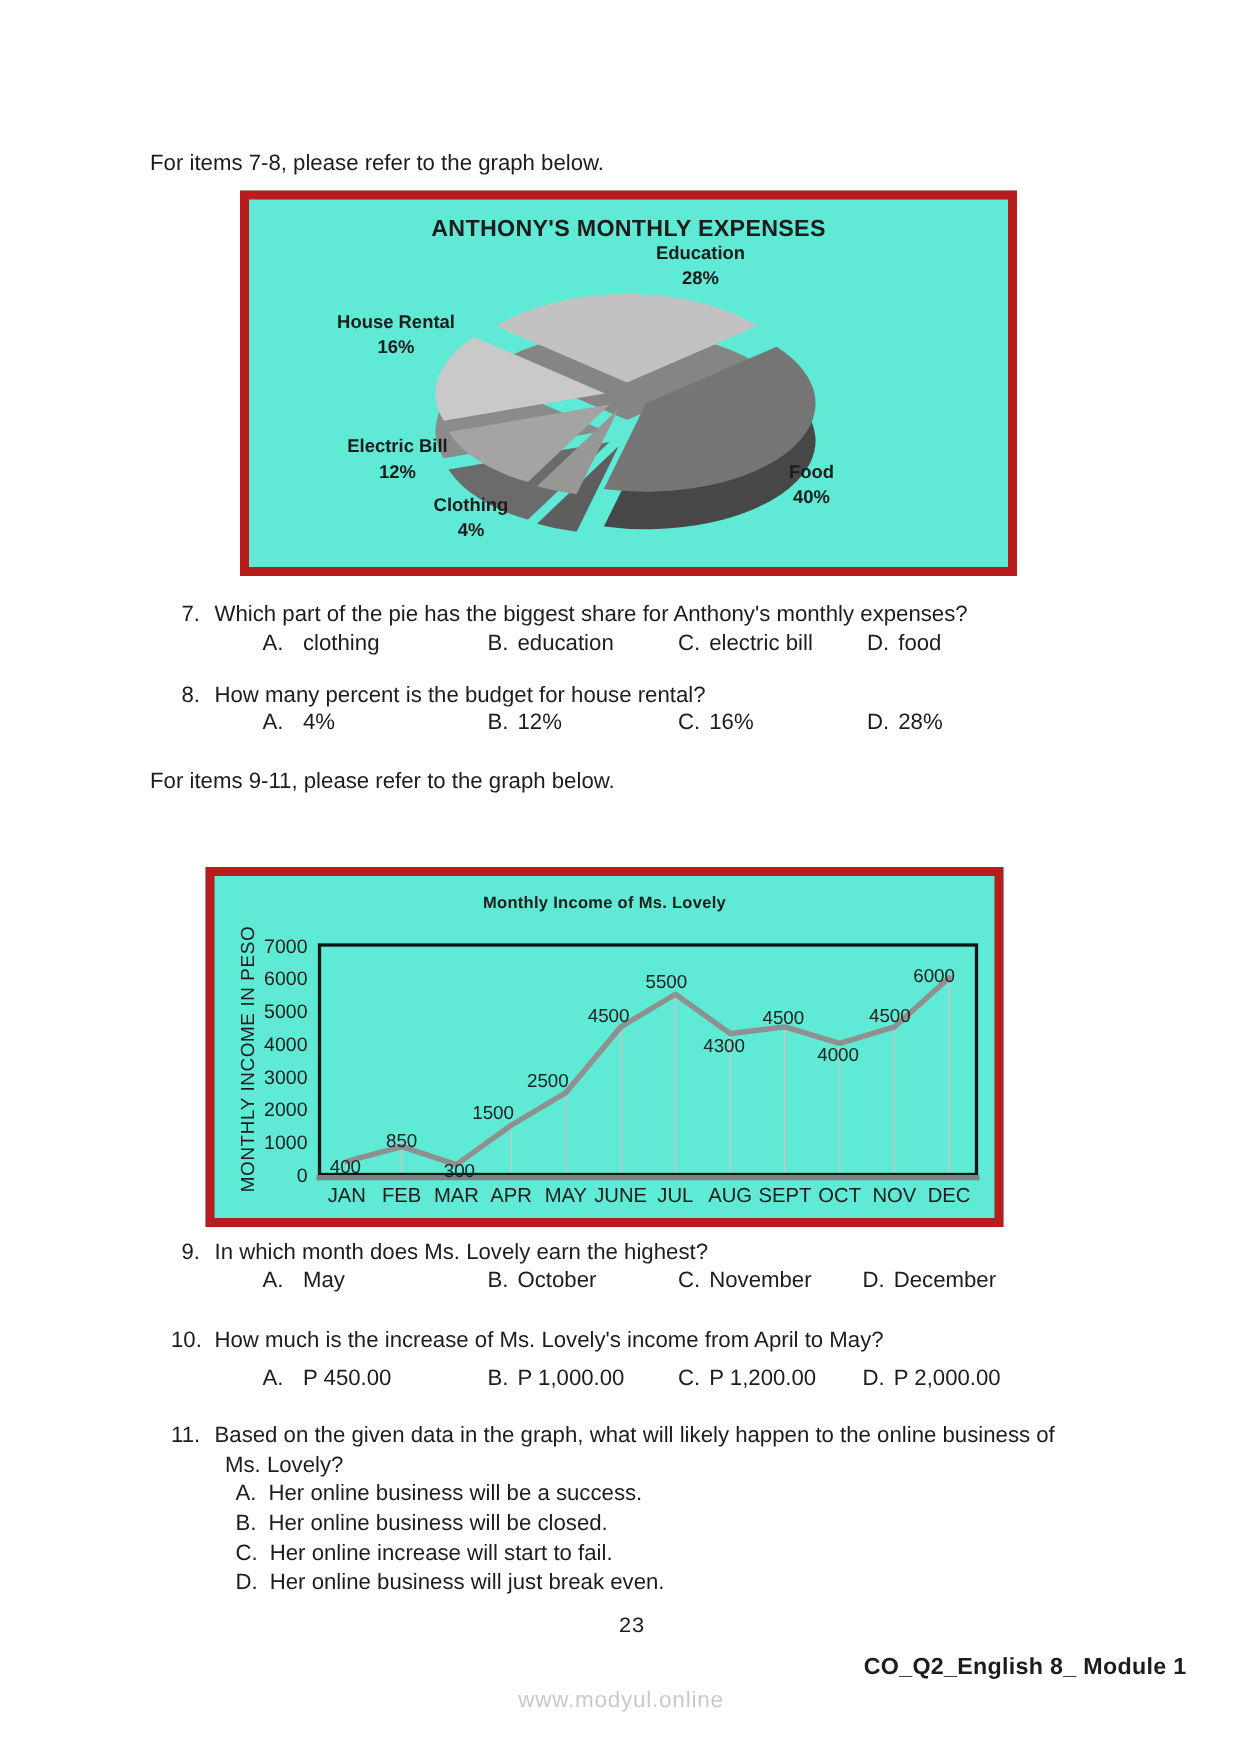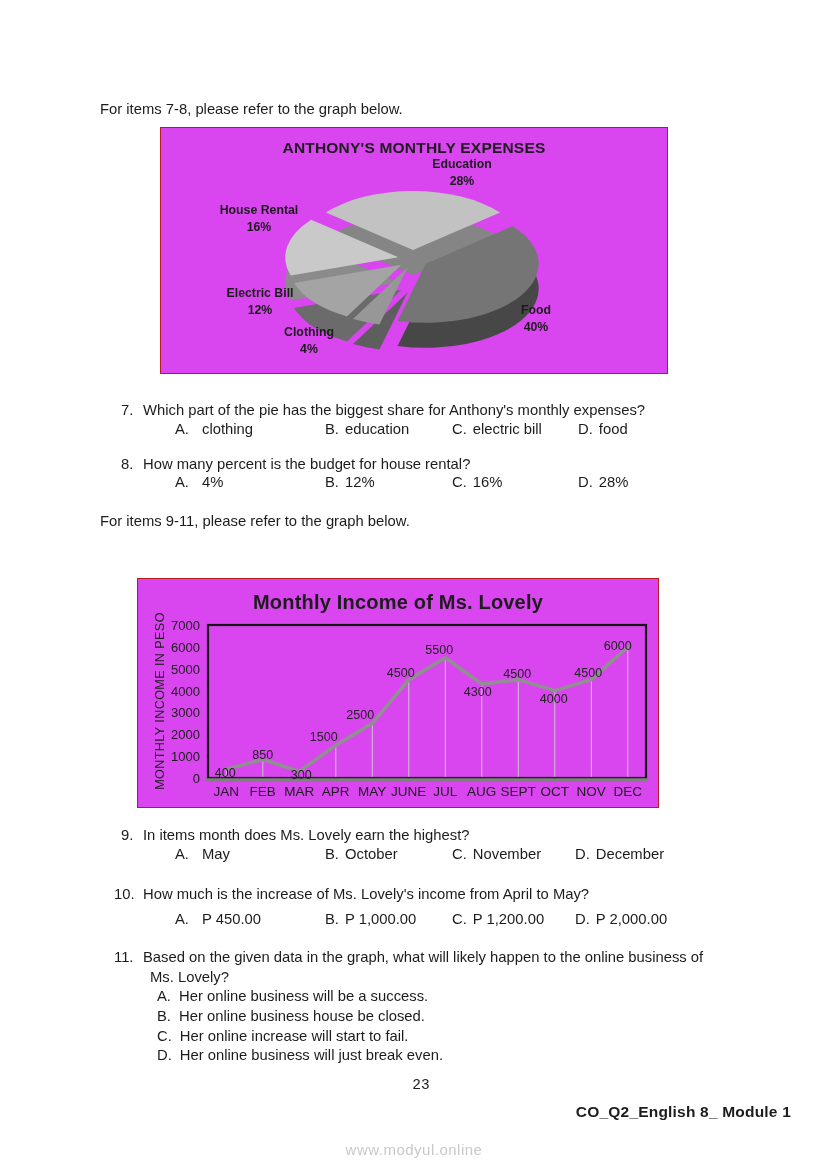--- a/index.html
+++ b/index.html
@@ -1,19 +1,19 @@
 <!DOCTYPE html>
 <html><head>
 <meta charset="utf-8">
 <style>
   html,body{margin:0;padding:0;background:#ffffff;}
   .page{position:relative;width:826px;height:1169px;background:#ffffff;overflow:hidden;
         font-family:"Liberation Sans",sans-serif;color:#1c1c1c;}
   .t{position:absolute;font-size:14.8px;line-height:18px;white-space:nowrap;}
-  .fig{position:absolute;background:#d946ef;border:1px solid #b91c1c;}
+  .fig{position:absolute;background:#5eead4;border:6px solid #b91c1c;}
   .fig-title{position:absolute;left:0;width:100%;text-align:center;font-weight:bold;
              font-size:15.5px;letter-spacing:.2px;white-space:nowrap;}
   .pie-label{position:absolute;text-align:center;font-weight:bold;font-size:12.3px;
              line-height:16.5px;transform:translate(-50%,-50%);white-space:nowrap;
              font-family:"Liberation Sans",sans-serif;}
   .ylab{position:absolute;left:22px;top:122px;transform:translate(-50%,-50%) rotate(-90deg);
         font-size:12.6px;letter-spacing:.4px;white-space:nowrap;}
   .q{position:absolute;left:100px;width:700px;}
   .q-line{position:absolute;left:0;width:100%;height:18px;}
   .q-num,.q-text{position:absolute;top:0;font-size:14.8px;white-space:nowrap;}
@@ -21,21 +21,21 @@
   .opt{position:absolute;top:0;font-size:14.8px;white-space:nowrap;}
   .ot{margin-left:6px;}
   .ot.wide{margin-left:13px;}
   .stackopt{position:absolute;left:57px;font-size:14.8px;white-space:nowrap;}
   .stackopt .ot{margin-left:8px;}
   .pgnum{position:absolute;left:391px;top:1077px;width:60px;text-align:center;
          font-family:Liberation Mono, monospace;font-size:14.5px;}
   .module{position:absolute;right:35px;top:1103px;font-weight:bold;font-size:15.5px;
           letter-spacing:.2px;white-space:nowrap;}
   .wm{position:absolute;left:264px;top:1125px;width:300px;text-align:center;
-      color:#c9c9c9;font-size:15px;letter-spacing:.5px;white-space:nowrap;margin-top:16px;}
+      color:#c9c9c9;font-size:15px;letter-spacing:.5px;white-space:nowrap;}
   svg text{font-family:"Liberation Sans",sans-serif;}
 </style>
 </head>
 <body>
 
 <div class="page">
 
   <div class="t" style="left:100px;top:100px">For items 7-8, please refer to the graph below.</div>
 
   <div class="fig" style="left:160px;top:127px;width:506px;height:245px">
@@ -83,21 +83,21 @@
       <span class="opt" style="left:75px"><span class="ol">A.</span><span class="ot wide">4%</span></span>
       <span class="opt" style="left:225px"><span class="ol">B.</span><span class="ot">12%</span></span>
       <span class="opt" style="left:352px"><span class="ol">C.</span><span class="ot">16%</span></span>
       <span class="opt" style="left:478px"><span class="ol">D.</span><span class="ot">28%</span></span>
     </div>
   </div>
 
   <div class="t" style="left:100px;top:512px">For items 9-11, please refer to the graph below.</div>
 
   <div class="fig" style="left:137px;top:578px;width:520px;height:228px">
-    <div class="fig-title" style="top:12px;font-size:20px">Monthly Income of Ms. Lovely</div>
+    <div class="fig-title" style="top:12px;font-size:11px">Monthly Income of Ms. Lovely</div>
     <div class="ylab">MONTHLY INCOME IN PESO</div>
     <svg width="520" height="228" viewBox="0 0 520 228" style="position:absolute;left:0;top:0">
         <text x="62" y="204" text-anchor="end" font-size="13" fill="#1c1c1c">0</text>
         <text x="62" y="182.14285714285714" text-anchor="end" font-size="13" fill="#1c1c1c">1000</text>
         <text x="62" y="160.28571428571428" text-anchor="end" font-size="13" fill="#1c1c1c">2000</text>
         <text x="62" y="138.42857142857144" text-anchor="end" font-size="13" fill="#1c1c1c">3000</text>
         <text x="62" y="116.57142857142857" text-anchor="end" font-size="13" fill="#1c1c1c">4000</text>
         <text x="62" y="94.71428571428571" text-anchor="end" font-size="13" fill="#1c1c1c">5000</text>
         <text x="62" y="72.85714285714286" text-anchor="end" font-size="13" fill="#1c1c1c">6000</text>
         <text x="62" y="51" text-anchor="end" font-size="13" fill="#1c1c1c">7000</text>
@@ -139,21 +139,21 @@
         <text x="379.25" y="98.64285714285714" text-anchor="middle" font-size="12.5" fill="#222">4500</text>
         <text x="415.75" y="123.57142857142857" text-anchor="middle" font-size="12.5" fill="#222">4000</text>
         <text x="450.25" y="97.64285714285714" text-anchor="middle" font-size="12.5" fill="#222">4500</text>
         <text x="479.75" y="70.85714285714286" text-anchor="middle" font-size="12.5" fill="#222">6000</text>
       </svg>
   </div>
 
   <div class="q" style="top:827px">
     <div class="q-line" style="top:0">
       <span class="q-num" style="left:21px">9.</span>
-      <span class="q-text">In items month does Ms. Lovely earn the highest?</span>
+      <span class="q-text">In which month does Ms. Lovely earn the highest?</span>
     </div>
     <div class="q-line" style="top:19px">
       <span class="opt" style="left:75px"><span class="ol">A.</span><span class="ot wide">May</span></span>
       <span class="opt" style="left:225px"><span class="ol">B.</span><span class="ot">October</span></span>
       <span class="opt" style="left:352px"><span class="ol">C.</span><span class="ot">November</span></span>
       <span class="opt" style="left:475px"><span class="ol">D.</span><span class="ot">December</span></span>
     </div>
   </div>
 
   <div class="q" style="top:886px">
@@ -171,21 +171,21 @@
 
   <div class="q" style="top:949px">
     <div class="q-line" style="top:0">
       <span class="q-num" style="left:14px">11.</span>
       <span class="q-text">Based on the given data in the graph, what will likely happen to the online business of</span>
     </div>
     <div class="q-line" style="top:20px">
       <span class="q-text" style="left:50px">Ms. Lovely?</span>
     </div>
     <div class="stackopt" style="top:39px"><span class="ol">A.</span><span class="ot">Her online business will be a success.</span></div>
-    <div class="stackopt" style="top:59px"><span class="ol">B.</span><span class="ot">Her online business house be closed.</span></div>
+    <div class="stackopt" style="top:59px"><span class="ol">B.</span><span class="ot">Her online business will be closed.</span></div>
     <div class="stackopt" style="top:79px"><span class="ol">C.</span><span class="ot">Her online increase will start to fail.</span></div>
     <div class="stackopt" style="top:98px"><span class="ol">D.</span><span class="ot">Her online business will just break even.</span></div>
   </div>
 
   <div class="pgnum">23</div>
   <div class="module">CO_Q2_English 8_ Module 1</div>
   <div class="wm">www.modyul.online</div>
 
 </div>
 

